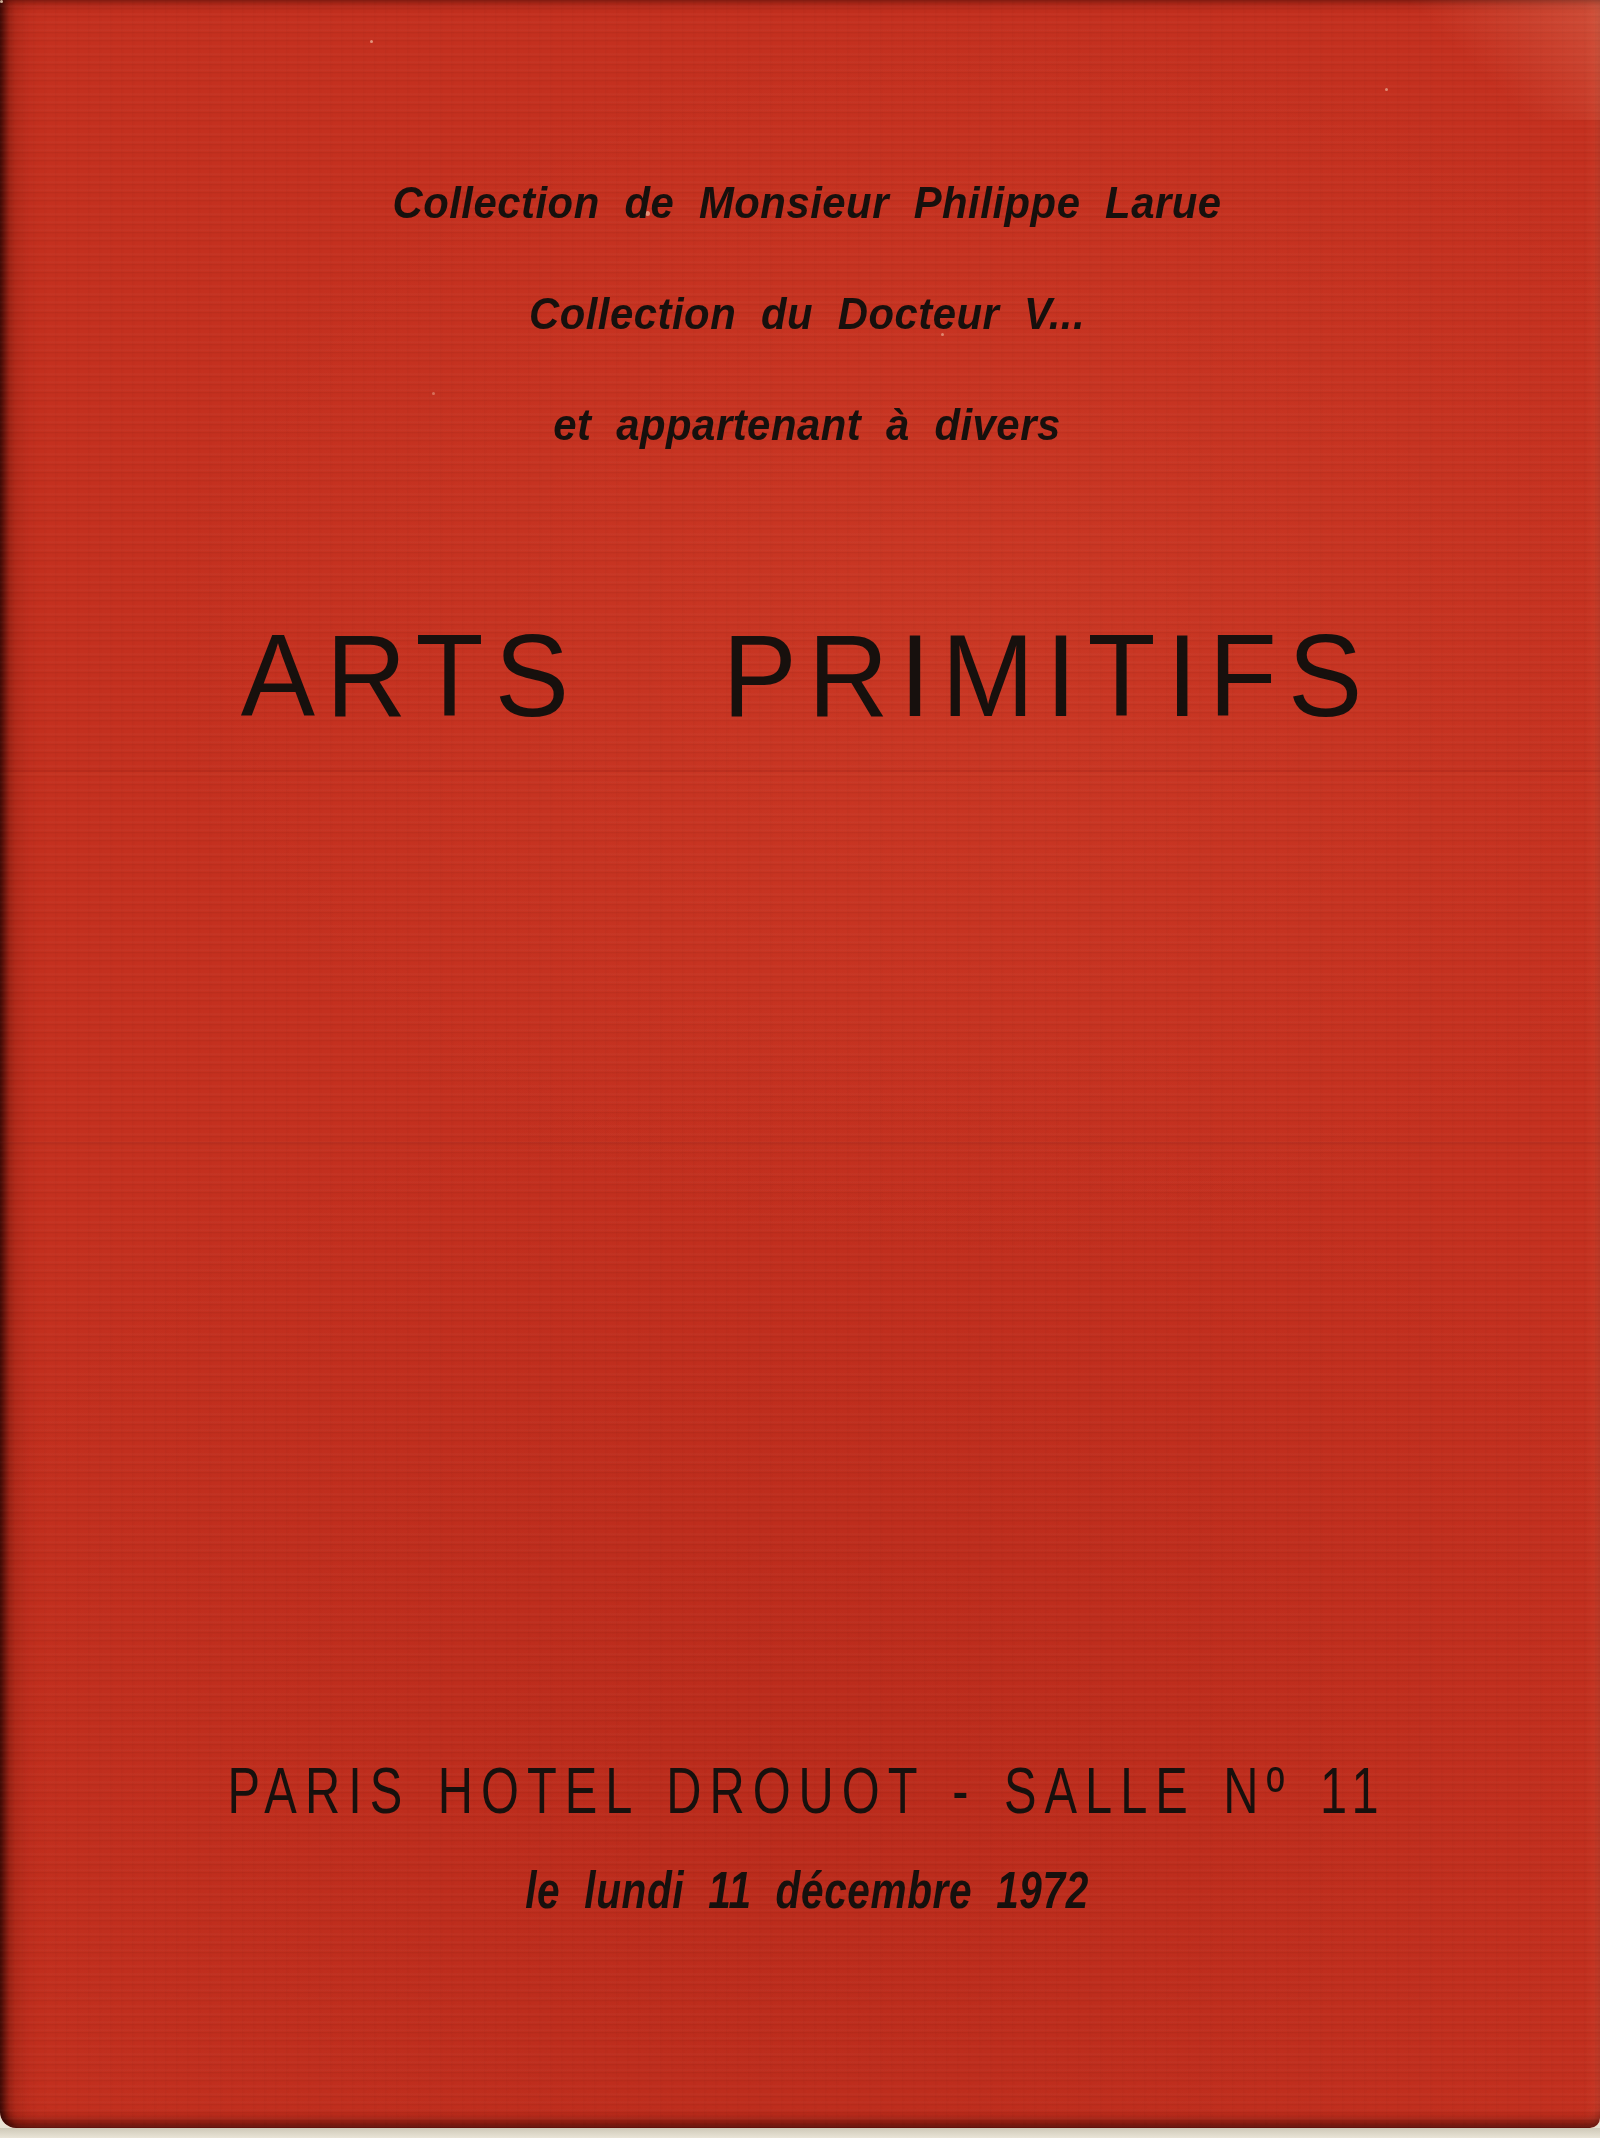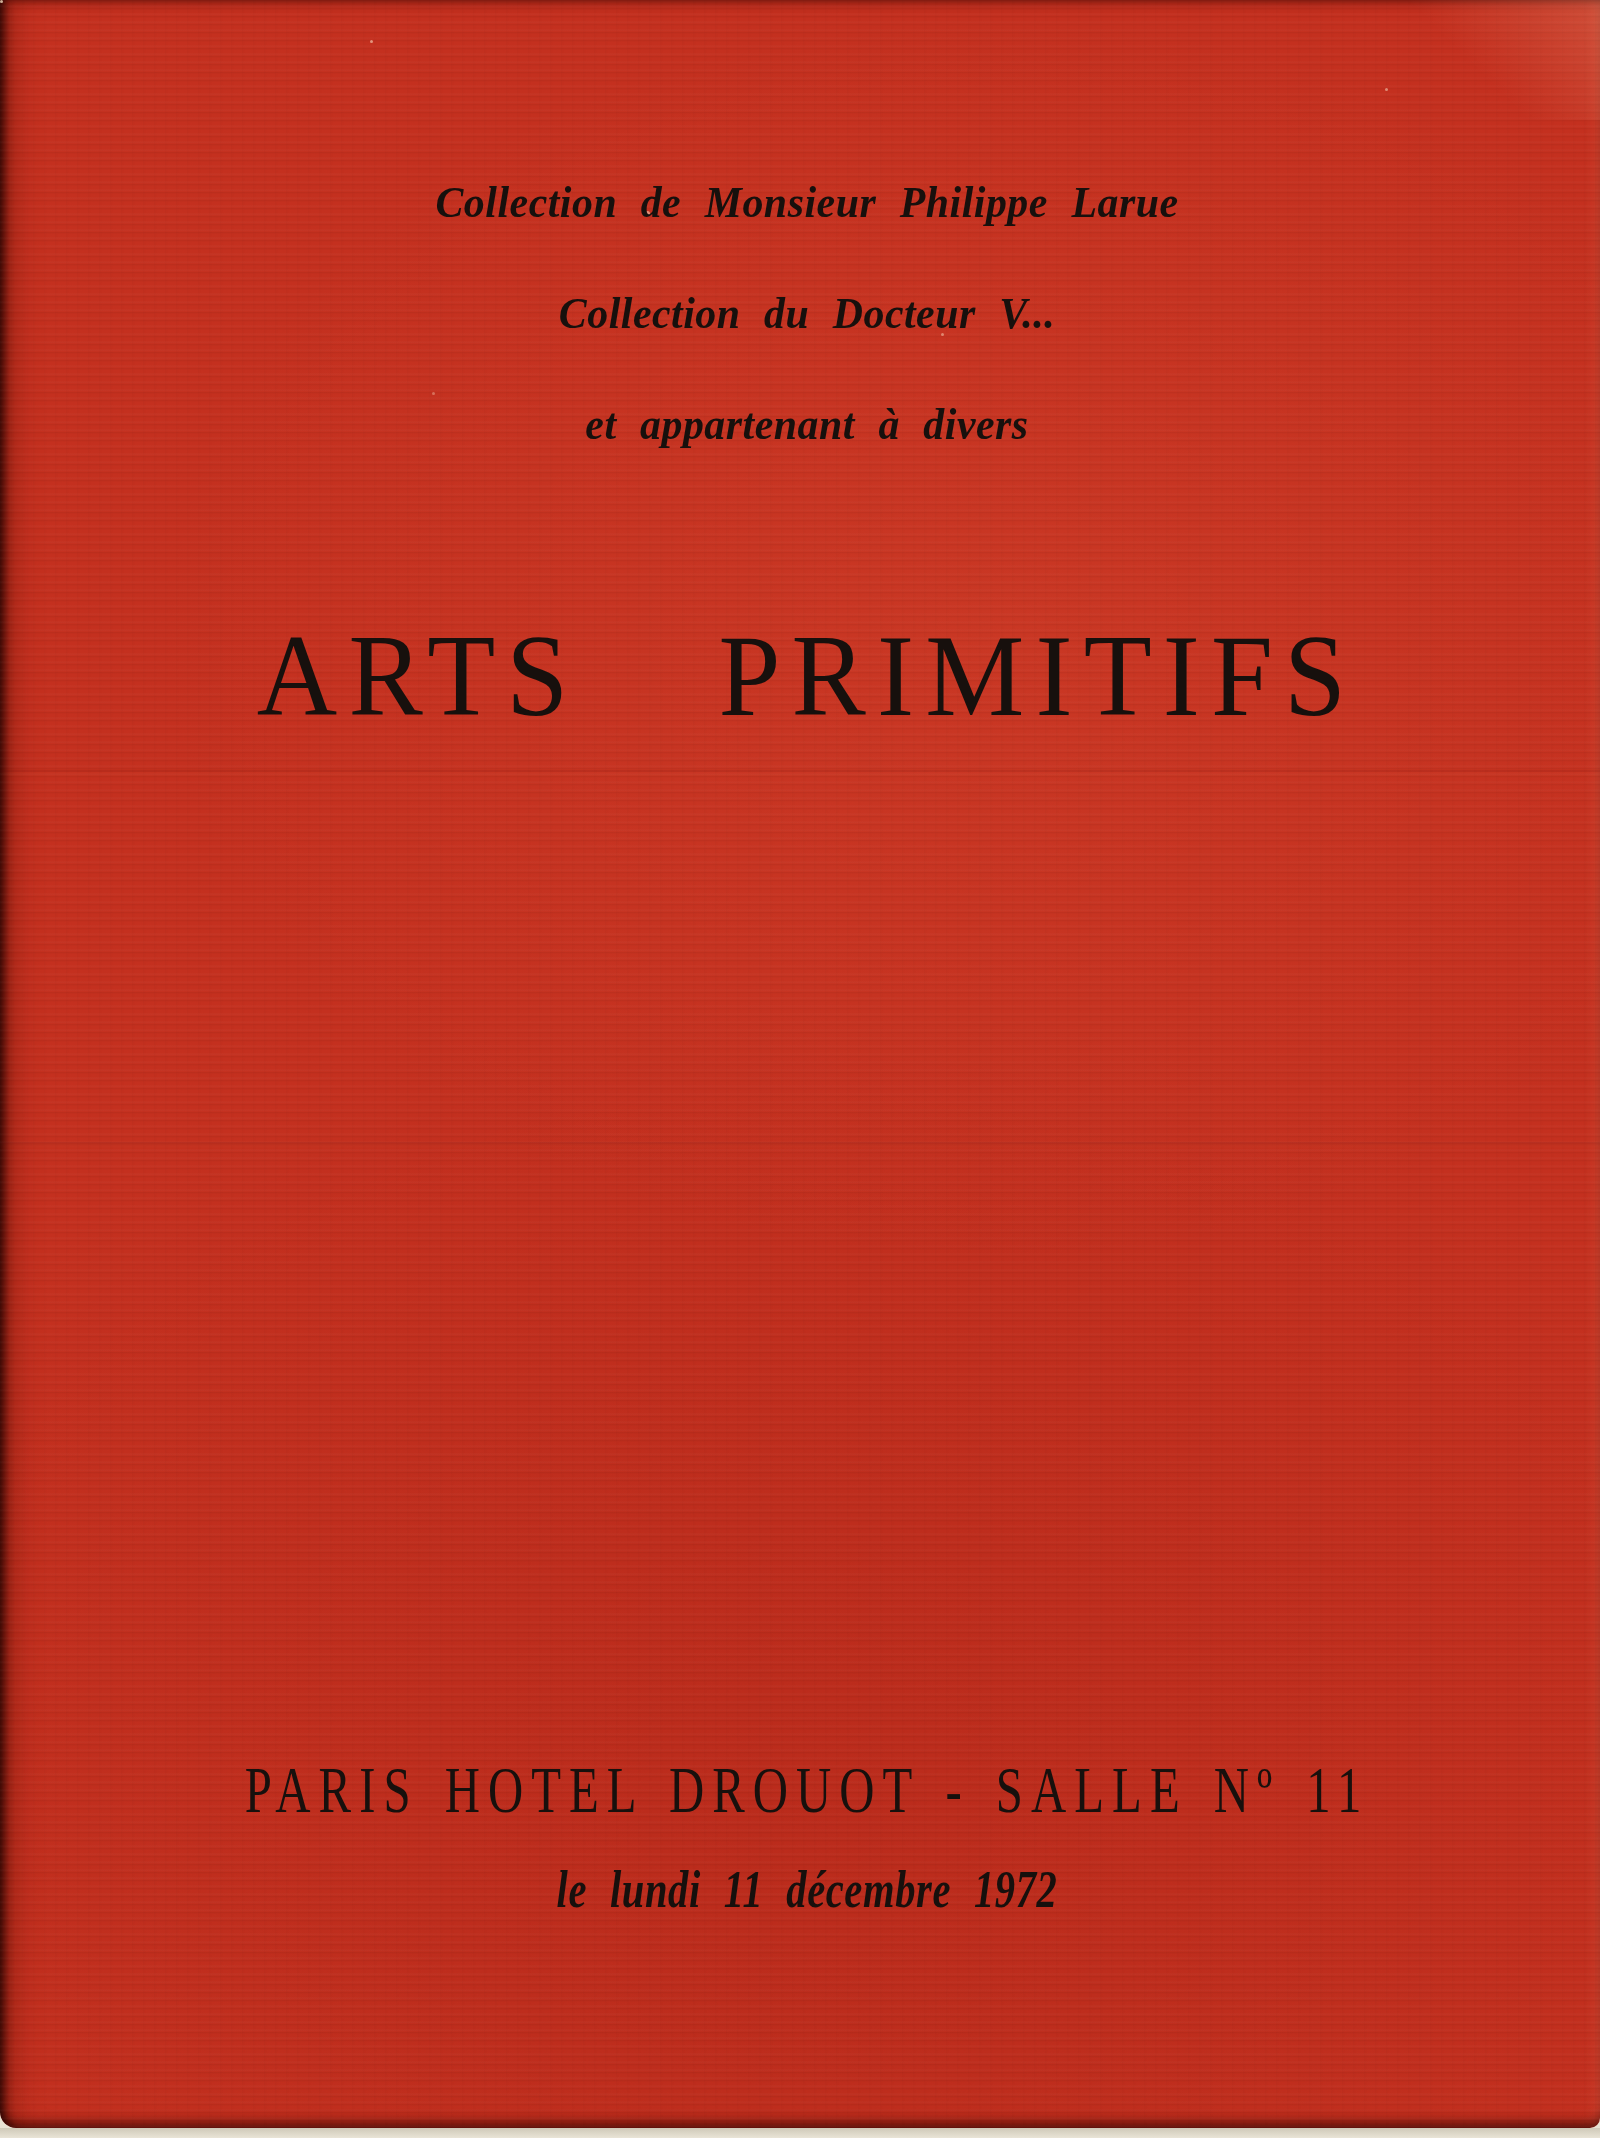--- a/index.html
+++ b/index.html
@@ -8,21 +8,21 @@
     --ink:#17100d;
     --scan-backing:#e9e4d6;
     --edge-dark:#3a0d06;
   }
   html,body{margin:0;padding:0;background:#555;}
   .page{
     position:relative;
     width:1600px;height:2138px;
     background:var(--scan-backing,#e9e4d6);
     overflow:hidden;
-    font-family:Liberation Serif, serif;
+    font-family:Liberation Sans, sans-serif;
   }
   
   .cover{
     position:absolute;left:0;top:0;right:0;height:2128px;
     background:
       radial-gradient(1200px 900px at 62% 30%, rgba(255,120,80,.10), rgba(0,0,0,0) 70%),
       radial-gradient(1400px 1100px at 50% 85%, rgba(120,10,5,.12), rgba(0,0,0,0) 75%),
       var(--cover-red,#c5301f);
     border-radius:0 0 10px 16px;
     box-shadow:

